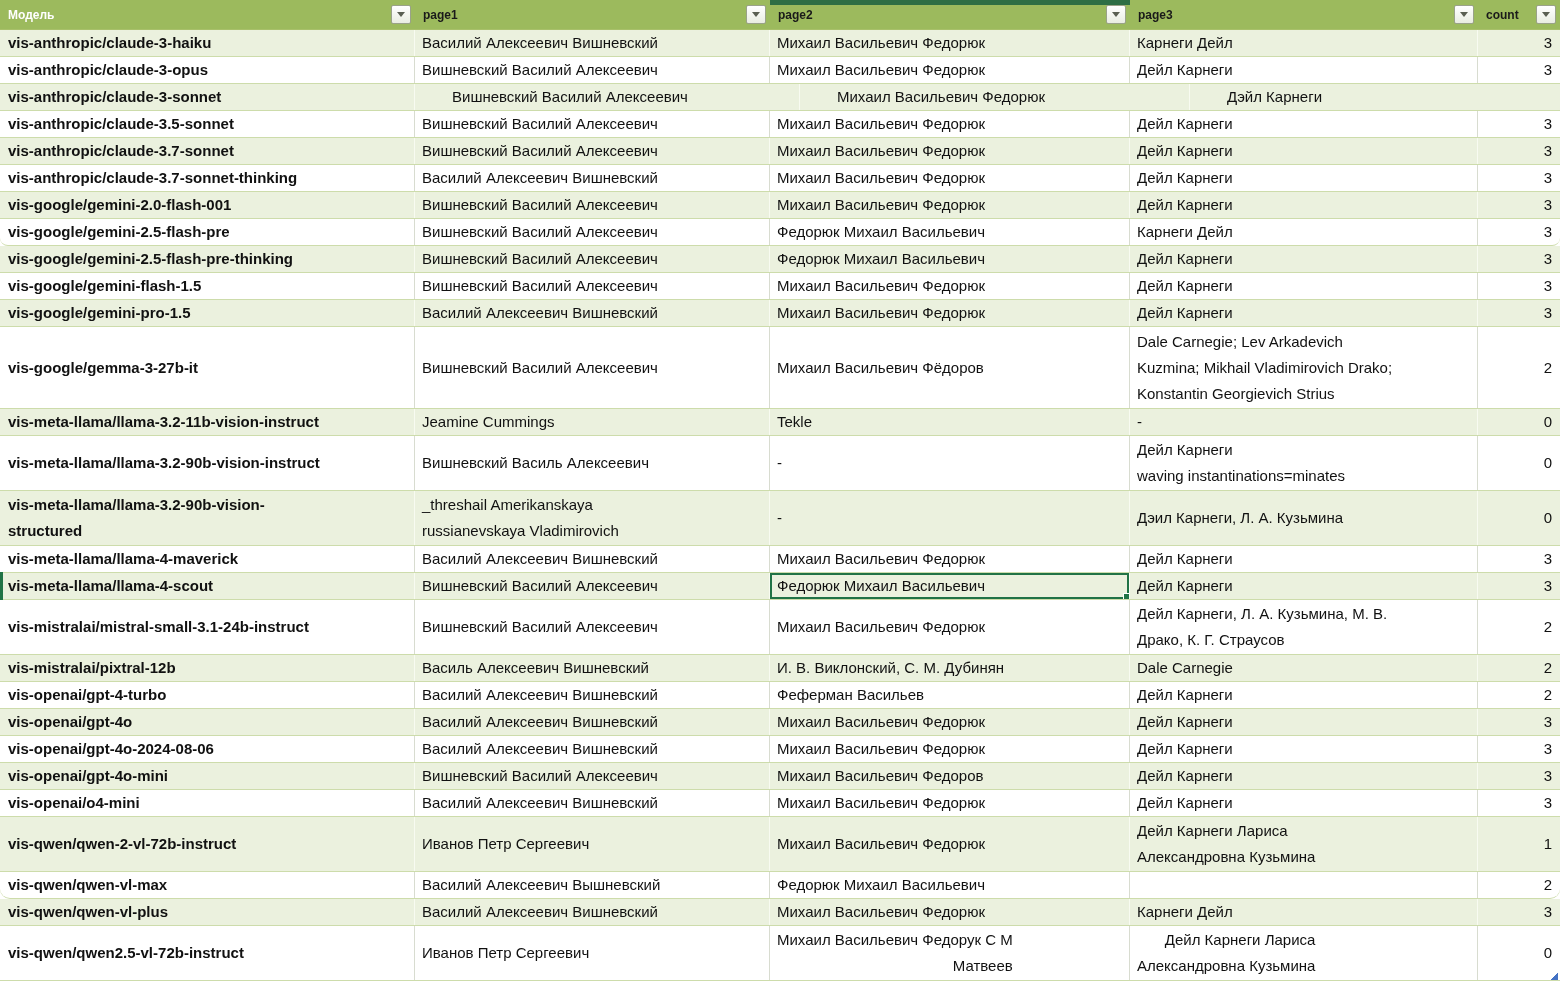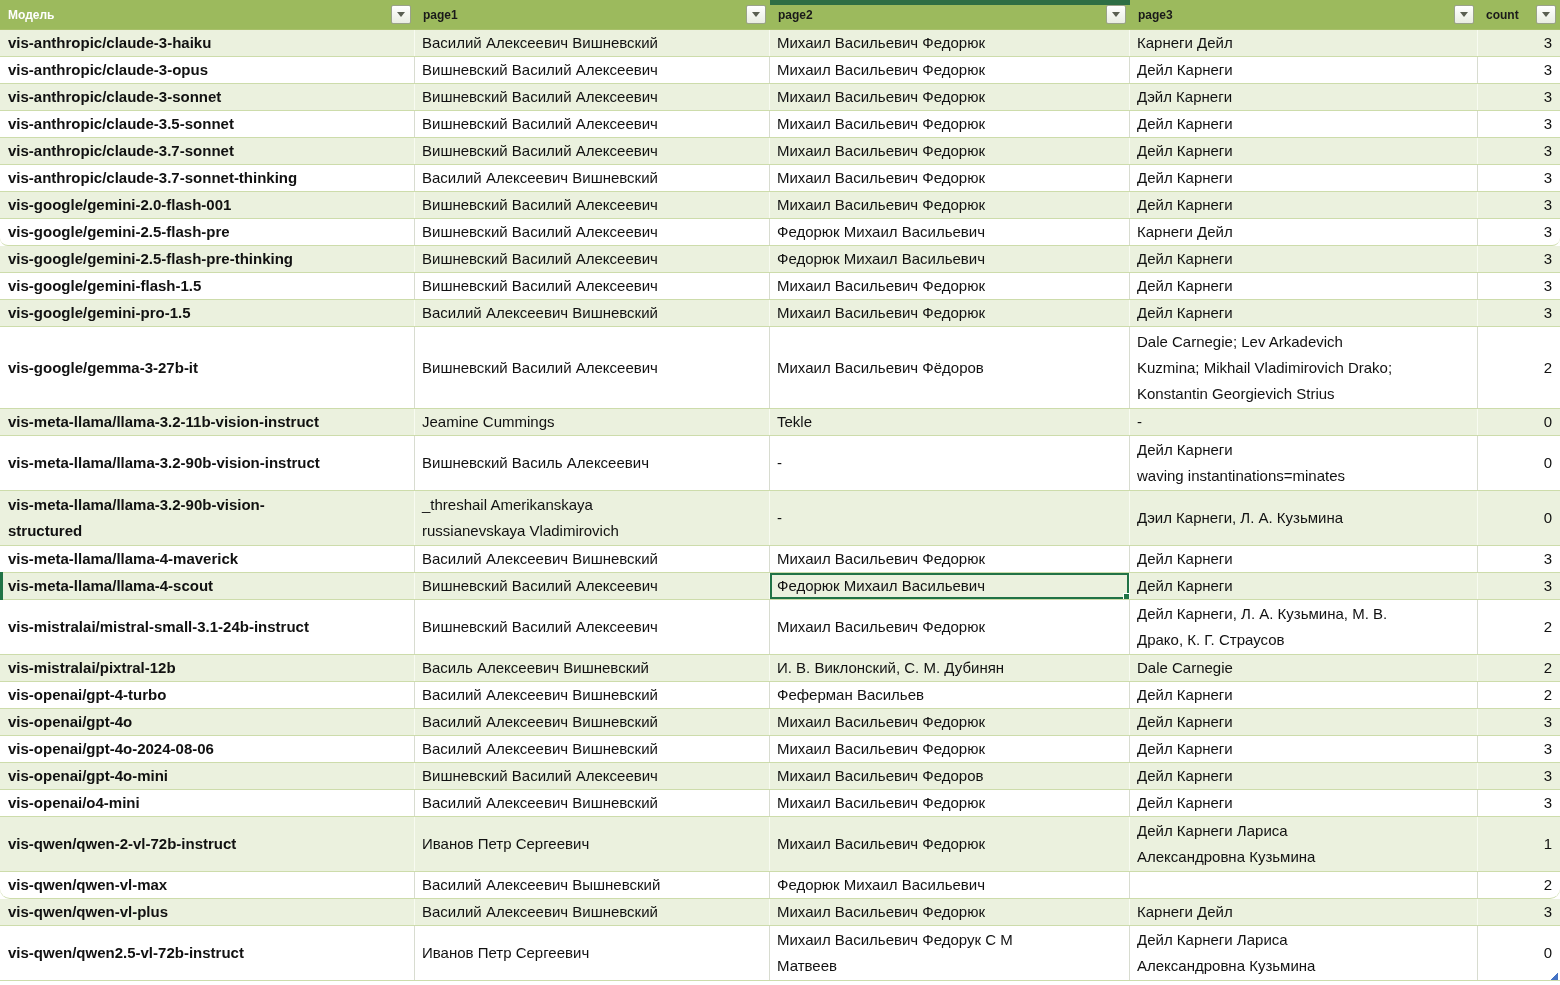--- a/index.html
+++ b/index.html
@@ -169,21 +169,21 @@
         <div class="cell cell-page2">
           <span class="txt">Михаил Васильевич Федорюк</span>
         </div>
         <div class="cell cell-page3">
           <span class="txt">Дейл Карнеги</span>
         </div>
         <div class="cell cell-count">
           <span class="txt">3</span>
         </div>
       </div>
-      <div class="grid-row trow lines-1 band-green" style="grid-template-columns: 415px 355px 360px 348px 82px;">
+      <div class="grid-row trow lines-1 band-green" style="grid-template-columns: 415px 355px 360px 348px 82px; gap: 30px;">
         <div class="cell cell-model">
           <span class="txt">vis-anthropic/claude-3-sonnet</span>
         </div>
         <div class="cell cell-page1">
           <span class="txt">Вишневский Василий Алексеевич</span>
         </div>
         <div class="cell cell-page2">
           <span class="txt">Михаил Васильевич Федорюк</span>
         </div>
         <div class="cell cell-page3">
@@ -603,21 +603,21 @@
         <div class="cell cell-page2">
           <span class="txt">Михаил Васильевич Федорюк</span>
         </div>
         <div class="cell cell-page3">
           <span class="txt">Карнеги Дейл</span>
         </div>
         <div class="cell cell-count">
           <span class="txt">3</span>
         </div>
       </div>
-      <div class="grid-row trow lines-2 band-white" style="grid-template-columns: 415px 355px 360px 348px 82px;">
+      <div class="grid-row trow lines-2 band-white" style="grid-template-columns: 415px 355px 360px 348px 82px; text-align: right;">
         <div class="cell cell-model">
           <span class="txt">vis-qwen/qwen2.5-vl-72b-instruct</span>
         </div>
         <div class="cell cell-page1">
           <span class="txt">Иванов Петр Сергеевич</span>
         </div>
         <div class="cell cell-page2">
           <span class="txt">Михаил Васильевич Федорук С М
 Матвеев</span>
         </div>

